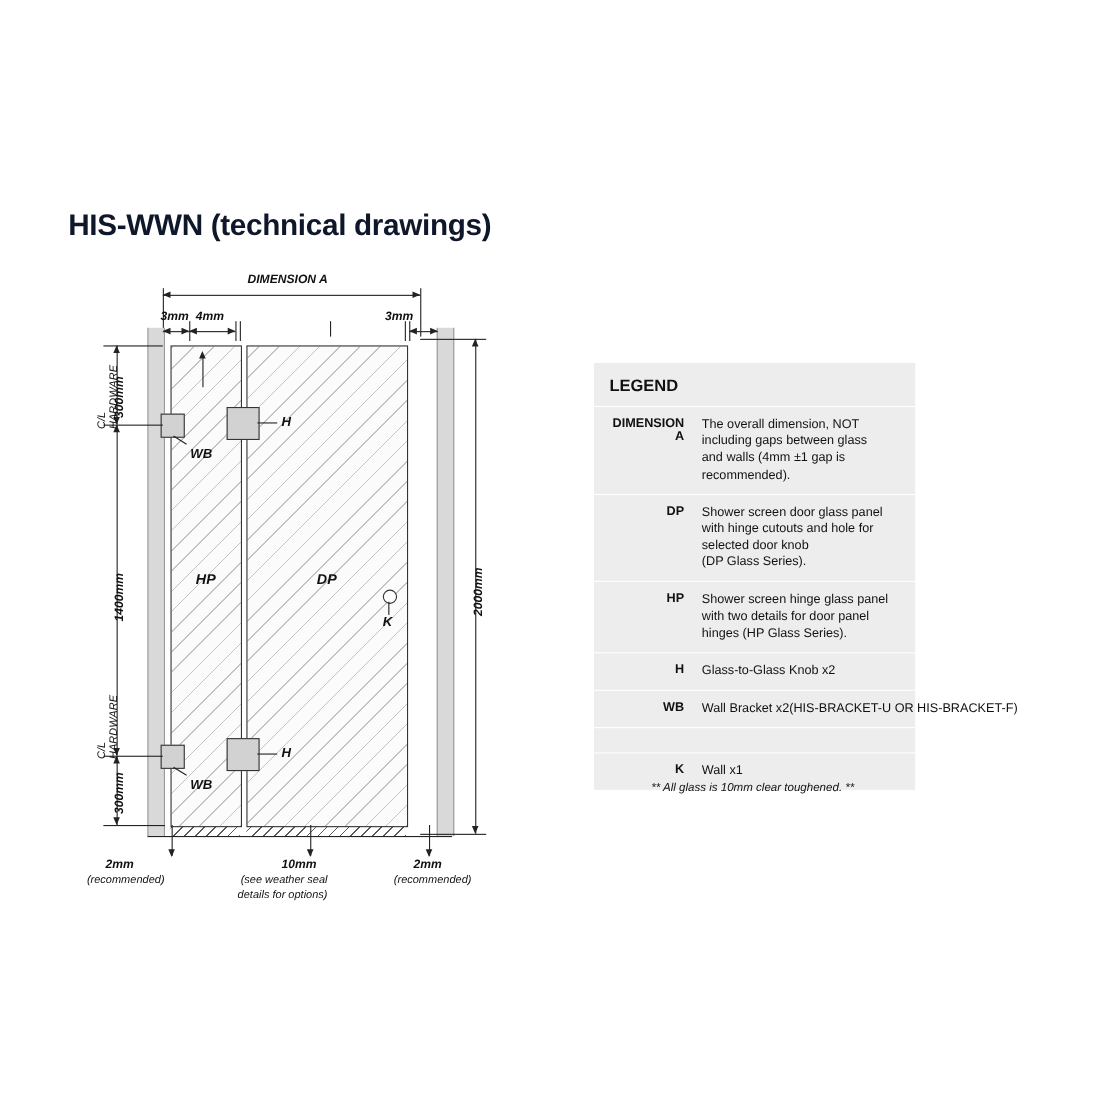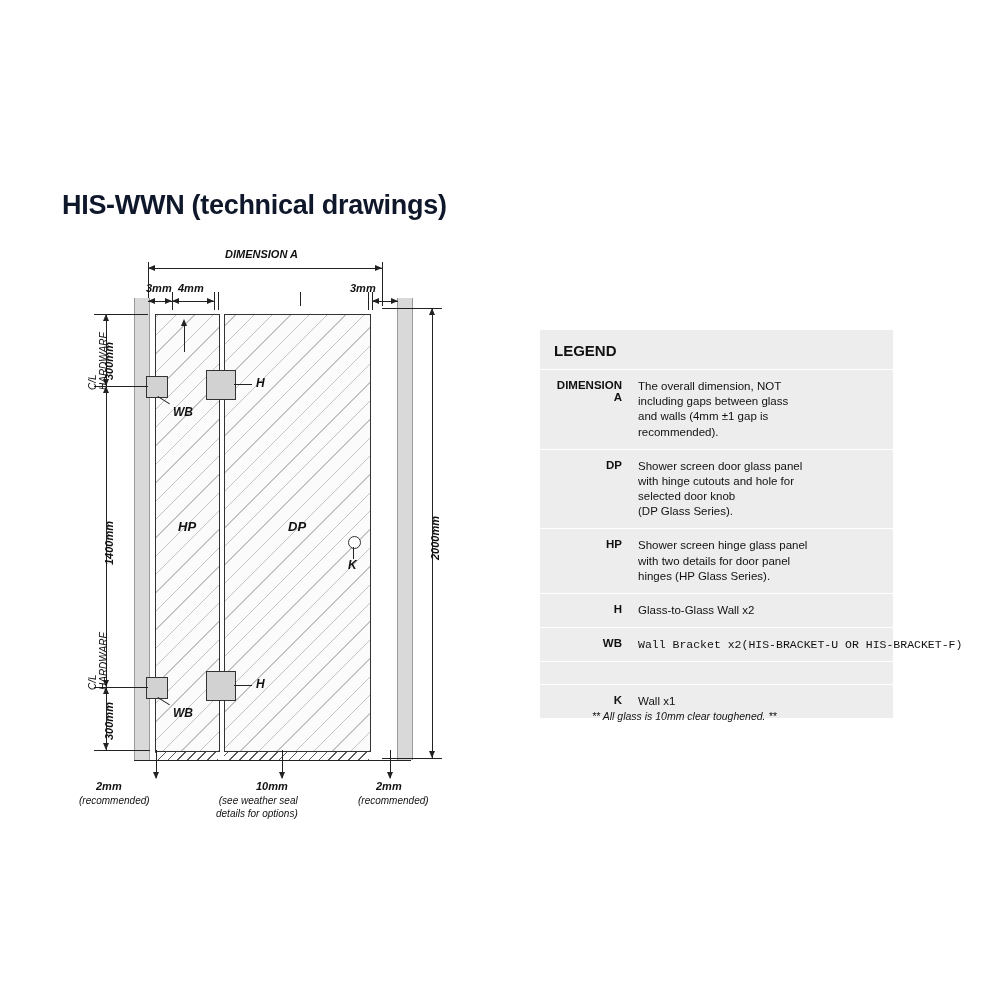--- a/index.html
+++ b/index.html
@@ -128,21 +128,21 @@
       rgba(255,255,255,0) 1px,
       rgba(255,255,255,0) 7px
     );
   }
 
   
   #legend {
     position: absolute;
     left: 540px;
     top: 330px;
-    width: 353px;
+    width: 292px;
     background: #ededed;
     font-size: 11.5px;
   }
   #legend .legend-title {
     padding: 12px 14px 10px 14px;
     font-size: 15px;
     font-weight: bold;
     border-bottom: 1px solid #ffffff;
   }
   .legend-row {
@@ -161,21 +161,20 @@
   }
   .legend-row .desc {
     flex: 1;
     padding: 9px 8px 9px 6px;
     line-height: 1.32;
     box-sizing: border-box;
     white-space: pre-line;
   }
   .legend-row.wide .desc {
     white-space: nowrap;
-    font-family: Liberation Mono, monospace;
   }
   .legend-row.spacer {
     min-height: 22px;
   }
   #legend-footnote {
     position: absolute;
     left: 592px;
     top: 710px;
     font-size: 10.5px;
     font-style: italic;
@@ -319,21 +318,21 @@
 
   <div class="legend-row">
     <div class="code">HP</div>
     <div class="desc">Shower screen hinge glass panel
 with two details for door panel
 hinges (HP Glass Series).</div>
   </div>
 
   <div class="legend-row">
     <div class="code">H</div>
-    <div class="desc">Glass-to-Glass Wall x2</div>
+    <div class="desc">Glass-to-Glass Knob x2</div>
   </div>
 
   <div class="legend-row wide">
     <div class="code">WB</div>
     <div class="desc">Wall Bracket x2(HIS-BRACKET-U OR HIS-BRACKET-F)</div>
   </div>
 
   <div class="legend-row spacer">
     <div class="code"></div>
     <div class="desc"></div>

